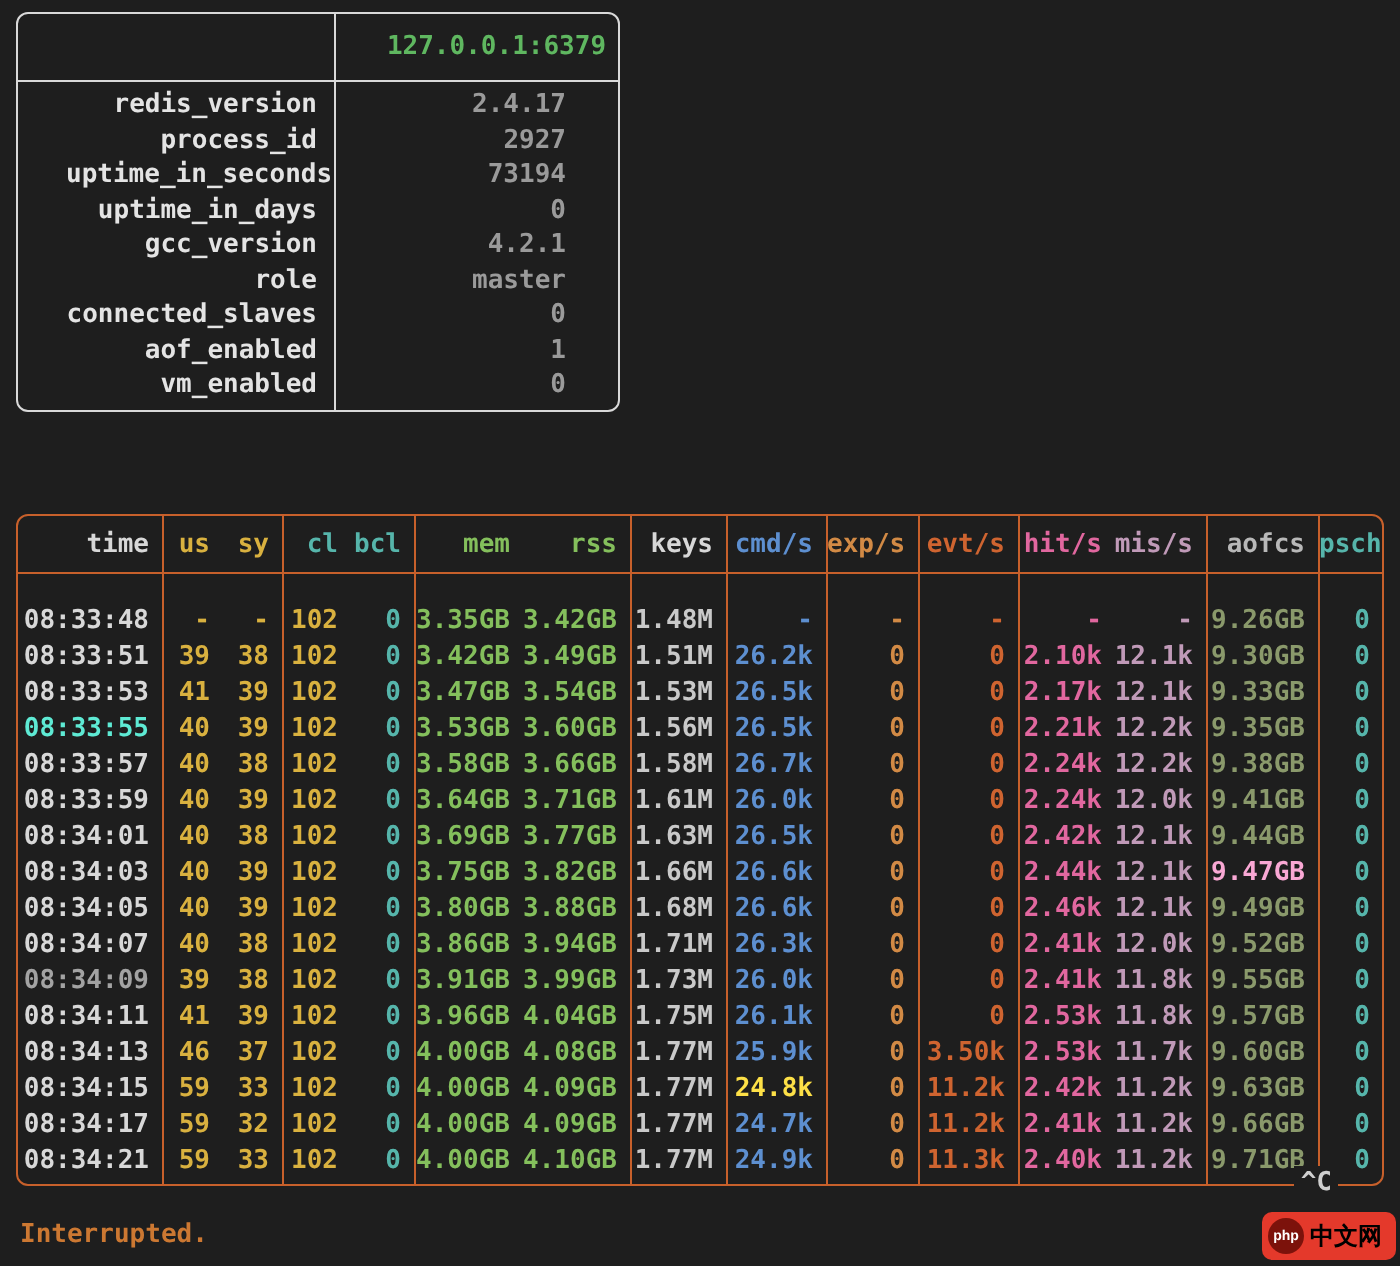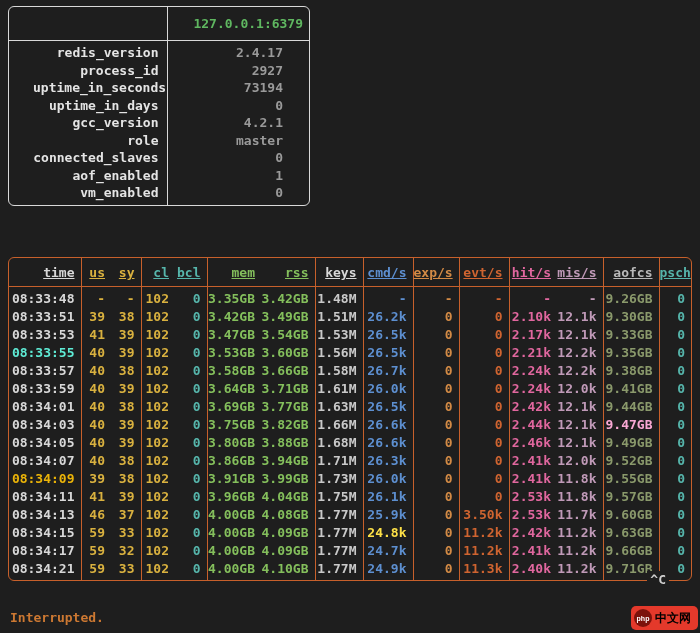--- a/index.html
+++ b/index.html
@@ -29,29 +29,29 @@
   #info-rows tr:first-child td { padding-top:3px; }
   #info-rows tr:last-child td { padding-bottom:3px; }
 
   
   .stats-box {
     position:absolute; left:8px; top:257px; width:684px;
     border:1px solid #c7602b; border-radius:6px;
   }
   .stats-box table { width:682px; }
   .stats-box th {
-    text-align:right; text-decoration:underline; font-weight:bold;
+    text-align:right; font-weight:bold;
     padding:7px 6px 6px 0; border-bottom:1px solid #c7602b; font-size:13px;margin-top:16px;
   }
   .stats-box td {
     text-align:right; padding:0 6px 0 0; height:18px; line-height:18px;
     white-space:nowrap; overflow:hidden;
   }
   .stats-box .sep { border-left:1px solid #c7602b; }
-  #stats-body tr:first-child td { padding-top:3px; }
+  #stats-body tr:first-child td { padding-top:15px; }
   #stats-body tr:last-child td { padding-bottom:2px; }
 
   .ctrl-c {
     position:absolute; right:22px; bottom:-9px; line-height:18px;
     color:#cfcfcf; background:#1e1e1e; padding:0 3px; z-index:2;
   }
 
   .status-line {
     position:absolute; left:10px; top:610px; color:#cc7832; font-weight:bold;
   }
@@ -331,21 +331,21 @@
             <td class="sep" style="color: rgb(201, 201, 201);">1.71M</td>
             <td class="sep" style="color: rgb(93, 143, 208);">26.3k</td>
             <td class="sep" style="color: rgb(210, 138, 69);">0</td>
             <td class="sep" style="color: rgb(207, 100, 48);">0</td>
             <td class="sep" style="color: rgb(225, 103, 159);">2.41k</td>
             <td style="color: rgb(192, 154, 184);">12.0k</td>
             <td class="sep" style="color: rgb(138, 153, 107);">9.52GB</td>
             <td class="sep" style="color: rgb(86, 181, 171);">0</td>
           </tr>
           <tr>
-            <td style="color: #eab308; margin-left: 48px;">08:34:09</td>
+            <td style="color: #a3a3a3; margin-left: 48px;">08:34:09</td>
             <td class="sep" style="color: rgb(217, 177, 63);">39</td>
             <td style="color: rgb(217, 177, 63);">38</td>
             <td class="sep" style="color: rgb(217, 177, 63);">102</td>
             <td style="color: rgb(86, 181, 171);">0</td>
             <td class="sep" style="color: rgb(132, 191, 92);">3.91GB</td>
             <td style="color: rgb(132, 191, 92);">3.99GB</td>
             <td class="sep" style="color: rgb(201, 201, 201);">1.73M</td>
             <td class="sep" style="color: rgb(93, 143, 208);">26.0k</td>
             <td class="sep" style="color: rgb(210, 138, 69);">0</td>
             <td class="sep" style="color: rgb(207, 100, 48);">0</td>

